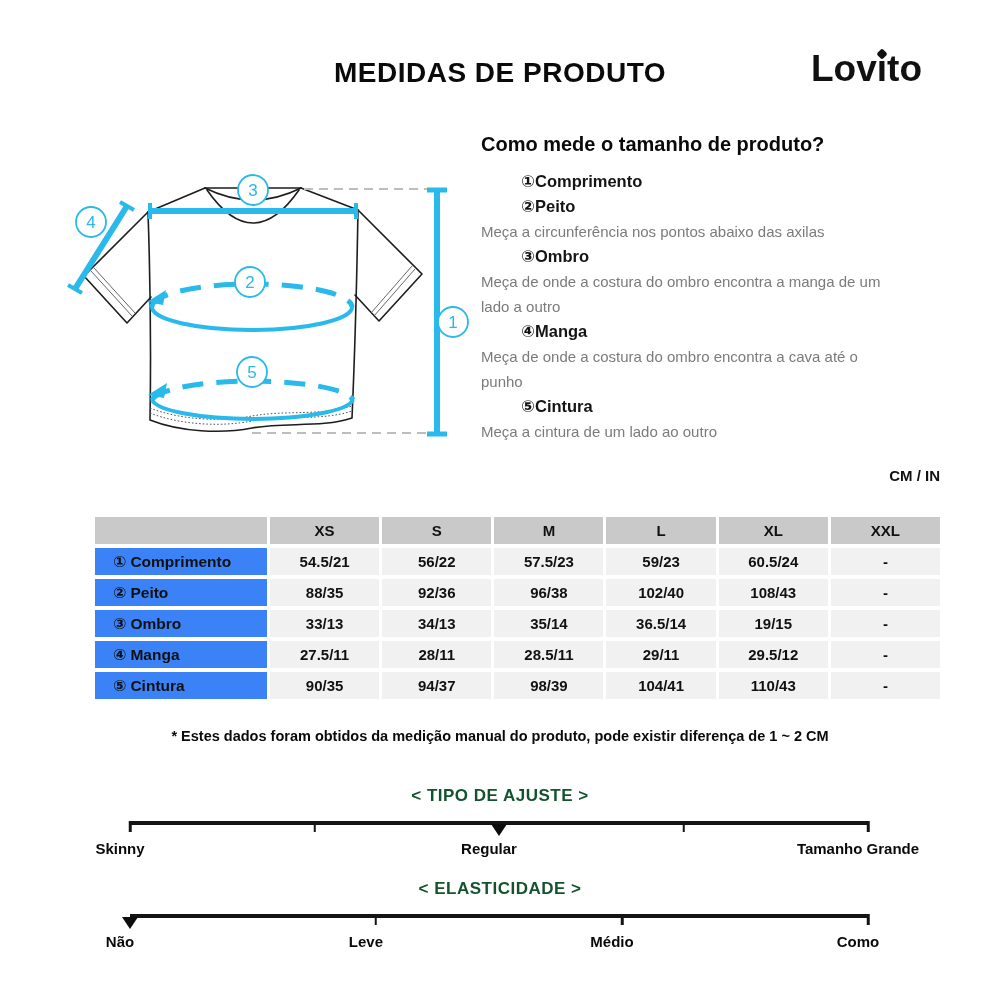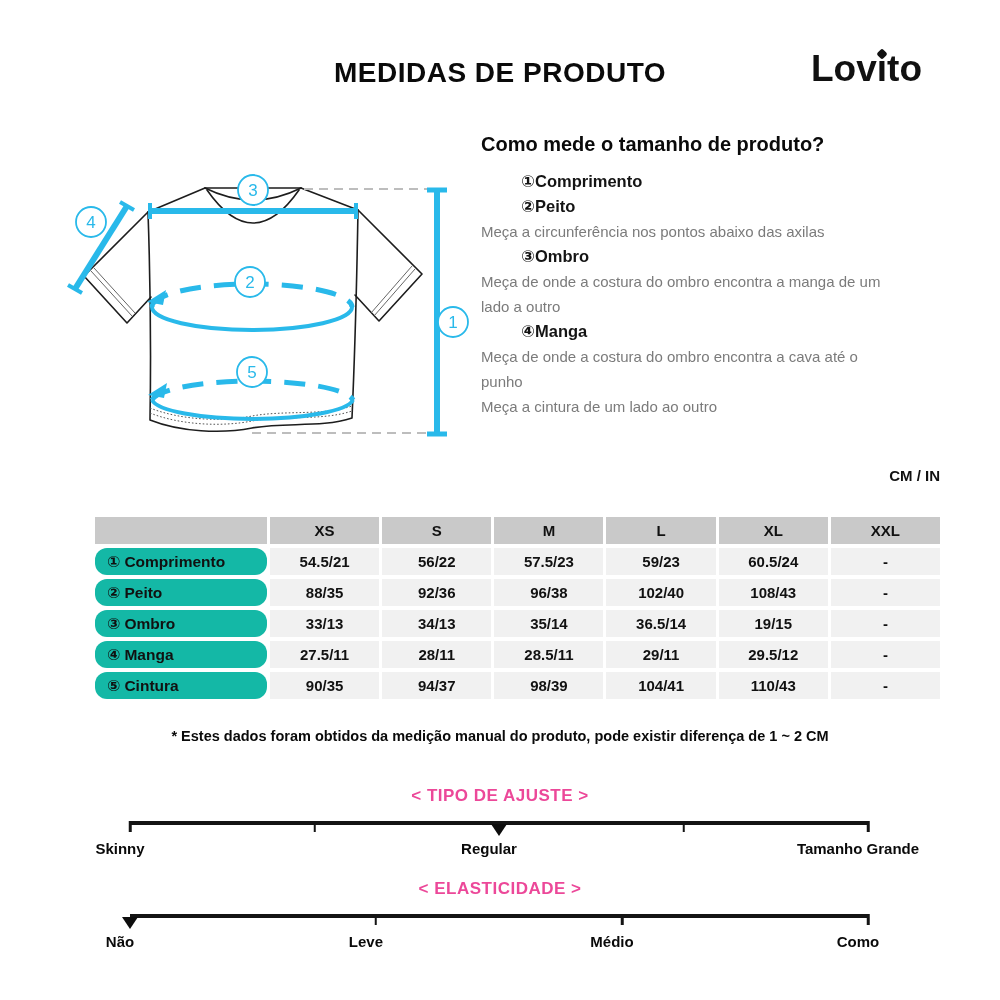--- a/index.html
+++ b/index.html
@@ -25,31 +25,31 @@
   .instructions .heading { font-size:20px; font-weight:bold; line-height:26px; margin-bottom:12px; color:#0a0a0a; }
   .instr-term { font-size:16.5px; font-weight:bold; line-height:25px; color:#141414;margin-left:40px; }
   .instr-desc { font-size:15px; line-height:25px; color:#7b7b7b; white-space:pre-line; }
 
   
   .units { position:absolute; top:467px; right:60px; font-size:15px; font-weight:bold; }
   .size-table { position:absolute; left:95px; top:517px; width:845px;
                 display:grid; grid-template-columns:172px repeat(6,1fr); gap:4px 3px; }
   .size-table .cell { height:27px; display:flex; align-items:center; font-size:15px; }
   .size-table .th { background:#c9c9c9; justify-content:center; font-weight:bold; }
-  .size-table .rowlabel { background:#14b8a6; padding-left:12px; font-weight:bold; font-size:15.5px;border-radius:12px; }
+  .size-table .rowlabel { background:#3b82f6; padding-left:18px; font-weight:bold; font-size:15.5px; }
   .size-table .td { background:#f1f1f1; justify-content:center; font-weight:bold; }
 
   
   .footnote { position:absolute; top:728px; left:0; width:1000px; text-align:center;
               font-size:14.5px; font-weight:bold; color:#0a0a0a; }
 
   
   .scale-block { position:absolute; left:0; width:1000px; height:80px; }
   .scale-title { position:absolute; top:0; left:0; width:1000px; text-align:center;
-                 font-size:17px; font-weight:bold; letter-spacing:0.5px; color:#ec4899; }
+                 font-size:17px; font-weight:bold; letter-spacing:0.5px; color:#14532d; }
   .scale-line { position:absolute; left:130px; width:738px; top:35px; height:4px; }
   .line-bar { position:absolute; left:0; right:0; top:0; height:3.5px; background:#141414; }
   .tick { position:absolute; top:0; width:2.5px; height:11px; background:#141414; transform:translateX(-50%); }
   .marker { position:absolute; top:3px; width:0; height:0; transform:translateX(-50%);
             border-left:8px solid transparent; border-right:8px solid transparent; border-top:12px solid #0d0d0d; }
   .scale-labels { position:absolute; left:120px; width:738px; top:54px; height:22px; }
   .slabel { position:absolute; top:0; transform:translateX(-50%); white-space:nowrap;
             font-size:15px; font-weight:bold; color:#0a0a0a; }
 </style>
 </head>
@@ -150,20 +150,21 @@
       <div class="instr-term">③Ombro</div>
       <div class="instr-desc">Meça de onde a costura do ombro encontra a manga de um
 lado a outro</div>
     </div>
     <div class="instr-item">
       <div class="instr-term">④Manga</div>
       <div class="instr-desc">Meça de onde a costura do ombro encontra a cava até o
 punho</div>
     </div>
     <div class="instr-item">
+      <div class="instr-term">⑤Cintura</div>
       <div class="instr-desc">Meça a cintura de um lado ao outro</div>
     </div>
   </div>
 
   <div class="units">CM / IN</div>
 
   <div class="size-table" id="size-table">
       <div class="cell th"></div>
       <div class="cell th">XS</div>
       <div class="cell th">S</div>

